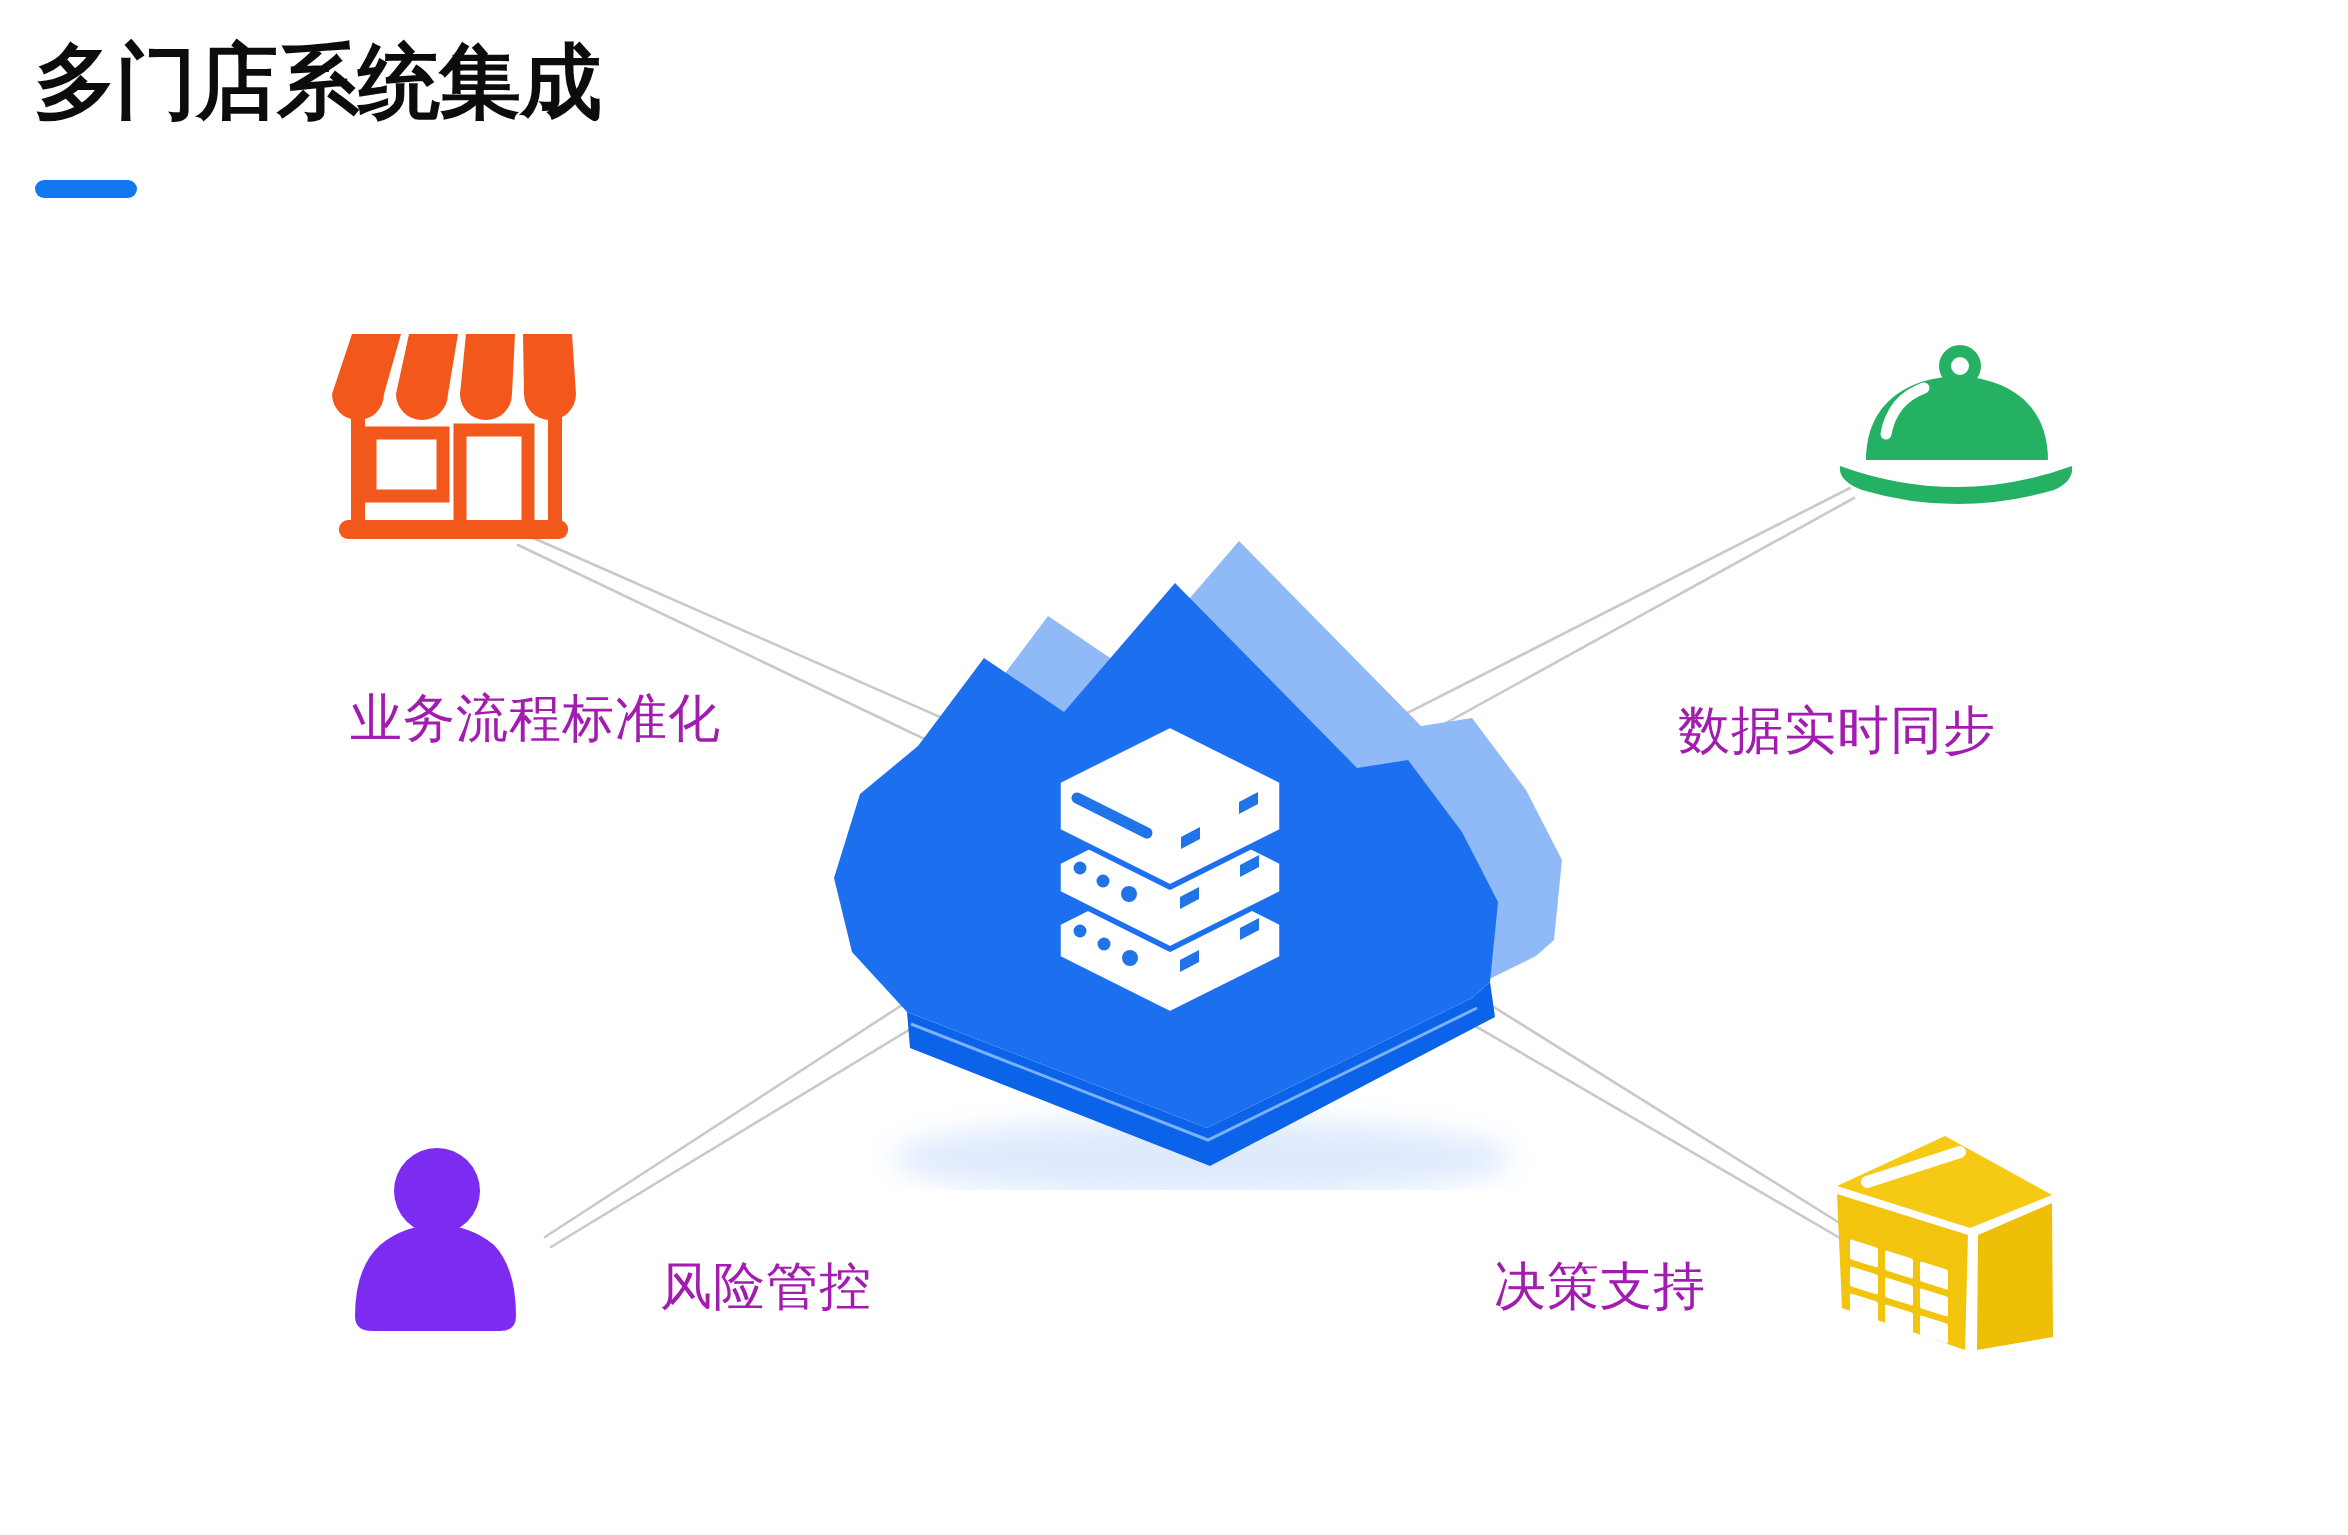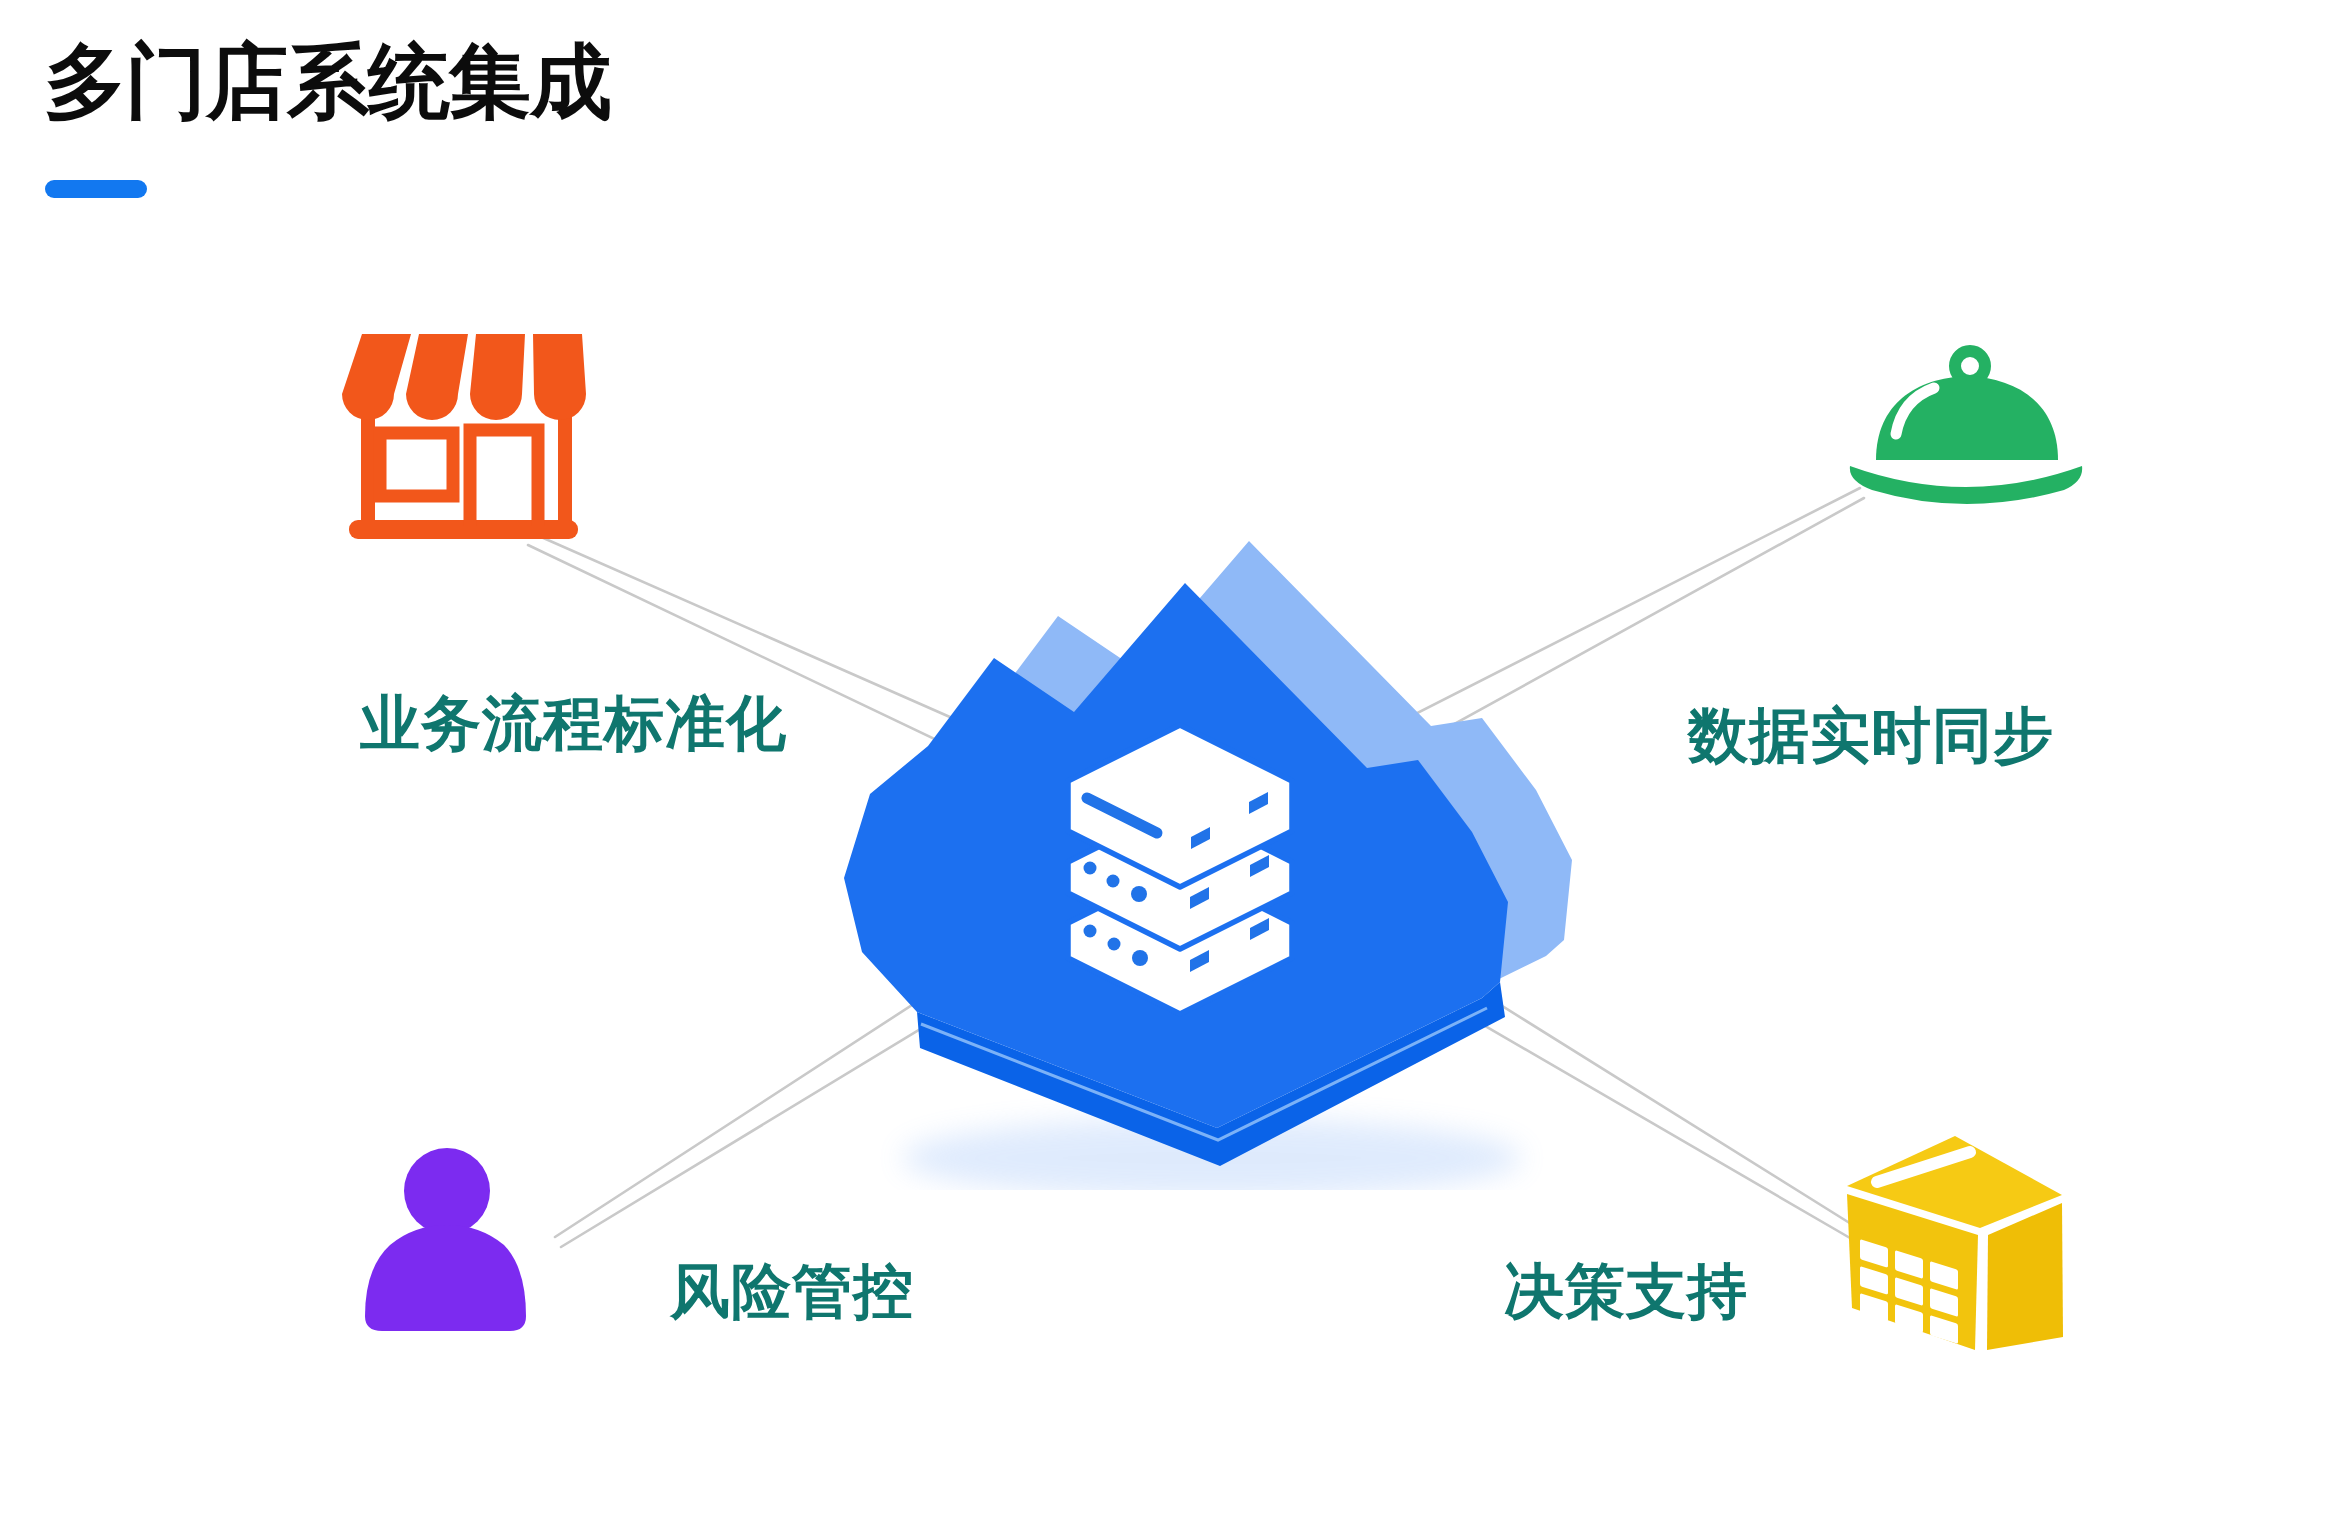--- a/index.html
+++ b/index.html
@@ -1,32 +1,31 @@
 <!DOCTYPE html>
 <html><head>
 <meta charset="utf-8">
 <style>
   html,body{margin:0;padding:0;background:#ffffff;}
   .canvas{
     position:relative;width:2217px;height:1535px;background:#ffffff;overflow:hidden;
     font-family:"Liberation Sans","DejaVu Sans",sans-serif;
-    margin-left:10px;
   }
   .page-title{
     position:absolute;left:34px;top:28px;margin:0;
     font-size:82px;font-weight:900;letter-spacing:-1px;color:#0c0c0c;
   }
   .title-underline{
     position:absolute;left:35px;top:180px;width:102px;height:18px;
     border-radius:9px;background:#1278F0;
   }
   .connector-layer{position:absolute;left:0;top:0;z-index:1;}
   .node-icon{position:absolute;z-index:2;}
   .node-label{
-    position:absolute;z-index:2;font-size:60px;font-weight:700;color:#0f766e;
+    position:absolute;z-index:2;font-size:52px;font-weight:400;color:#a21caf;
     letter-spacing:1px;white-space:nowrap;
   }
   .cloud-wrap{position:absolute;left:812px;top:530px;z-index:3;}
 </style>
 </head>
 <body>
 
 <div class="canvas">
 
   <h1 class="page-title">多门店系统集成</h1>

